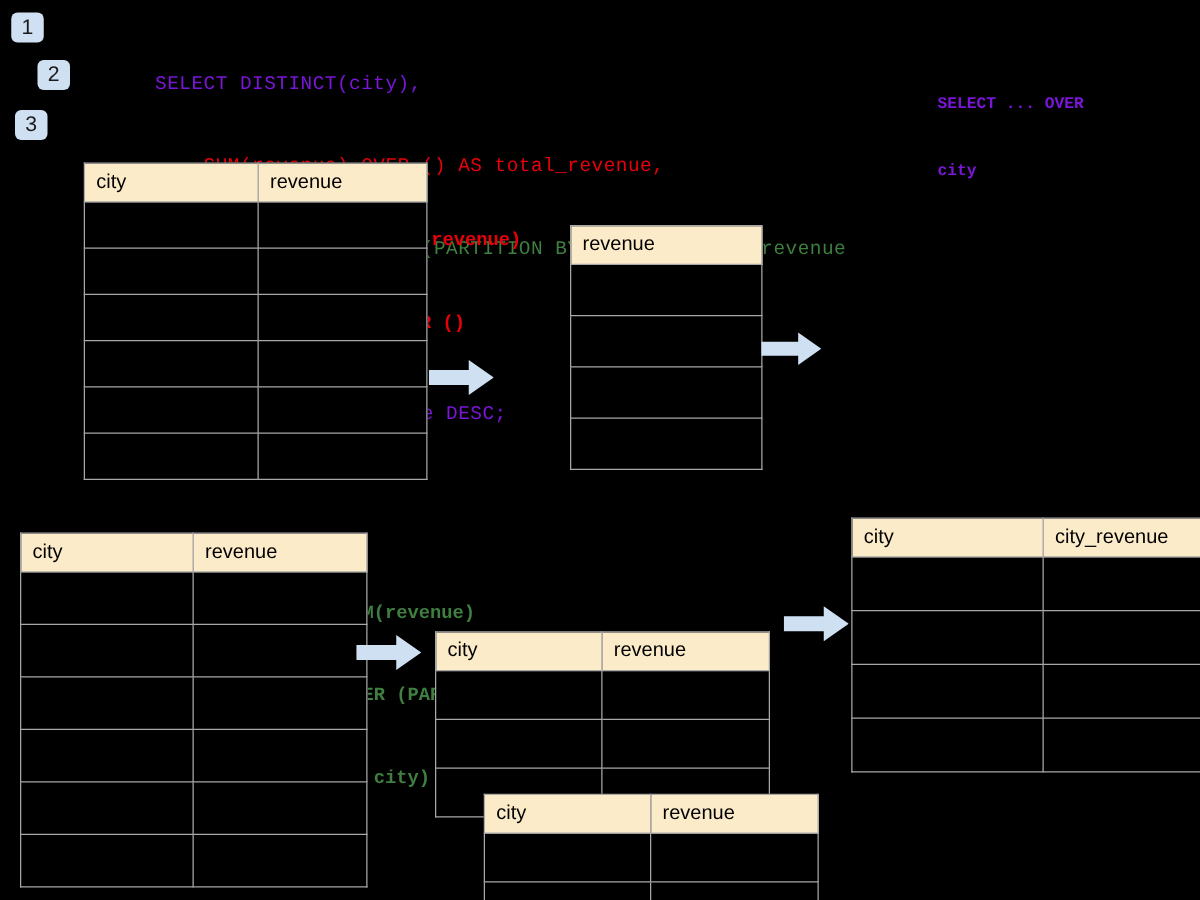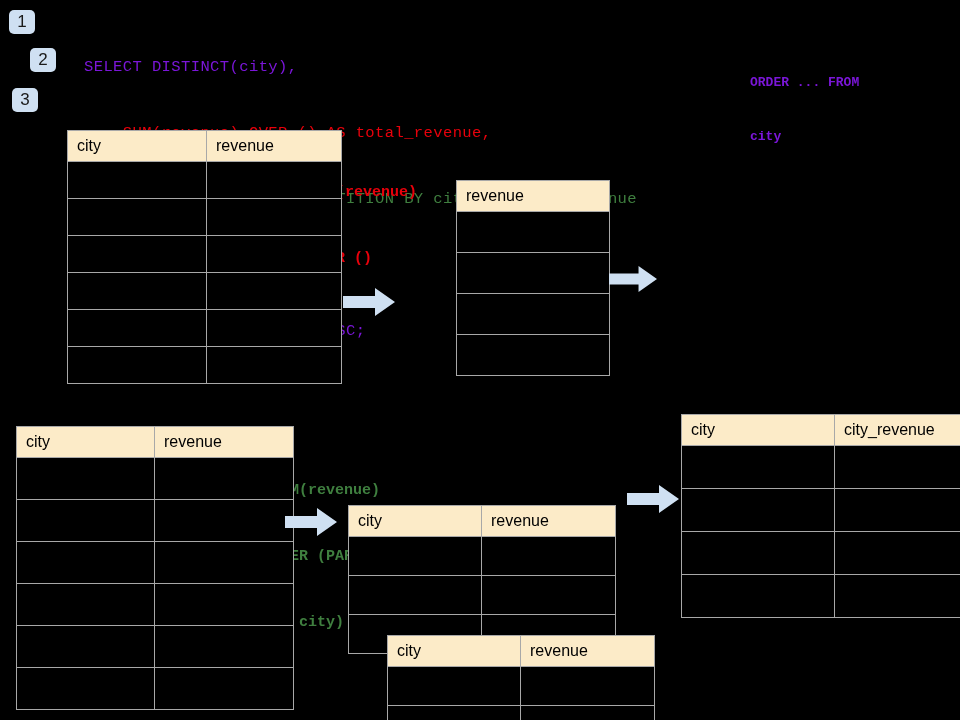--- a/index.html
+++ b/index.html
@@ -31,20 +31,21 @@
   }
 
   
   .sql-block {
     position: absolute;
     font-family: "Liberation Mono", monospace;
     font-size: 15.5px;
     line-height: 22px;
     white-space: pre;
     letter-spacing: 0.4px;
+    margin-left: 40px;
   }
   .sql-line { white-space: pre; }
   .c-purple { color: #7b16d9; }
   .c-red    { color: #e8000b; }
   .c-green  { color: #3f7f3f; }
 
   .side-note {
     position: absolute;
     font-family: "Liberation Mono", monospace;
     font-size: 13px;
@@ -105,21 +106,21 @@
 
   <div class="sql-block" style="left:84px; top:12px;">
     <div class="sql-line c-purple">SELECT DISTINCT(city),</div>
     <div class="sql-line c-red">    SUM(revenue) OVER () AS total_revenue,</div>
     <div class="sql-line c-green">    SUM(revenue) OVER (PARTITION BY city) as city_revenue</div>
     <div class="sql-line c-purple">  FROM rides</div>
     <div class="sql-line c-purple">  ORDER by city_revenue DESC;</div>
   </div>
 
   <div class="side-note" style="left:750px; top:38px;">
-    <div>ORDER ... FROM</div>
+    <div>SELECT ... OVER</div>
     <div>city</div>
   </div>
 
   <div class="annot red" style="left:309px; top:138px;">
     <div>SUM(revenue)</div>
     <div>OVER ()</div>
   </div>
 
   <div class="annot green" style="left:272px; top:436px;">
     <div>SUM(revenue)</div>

